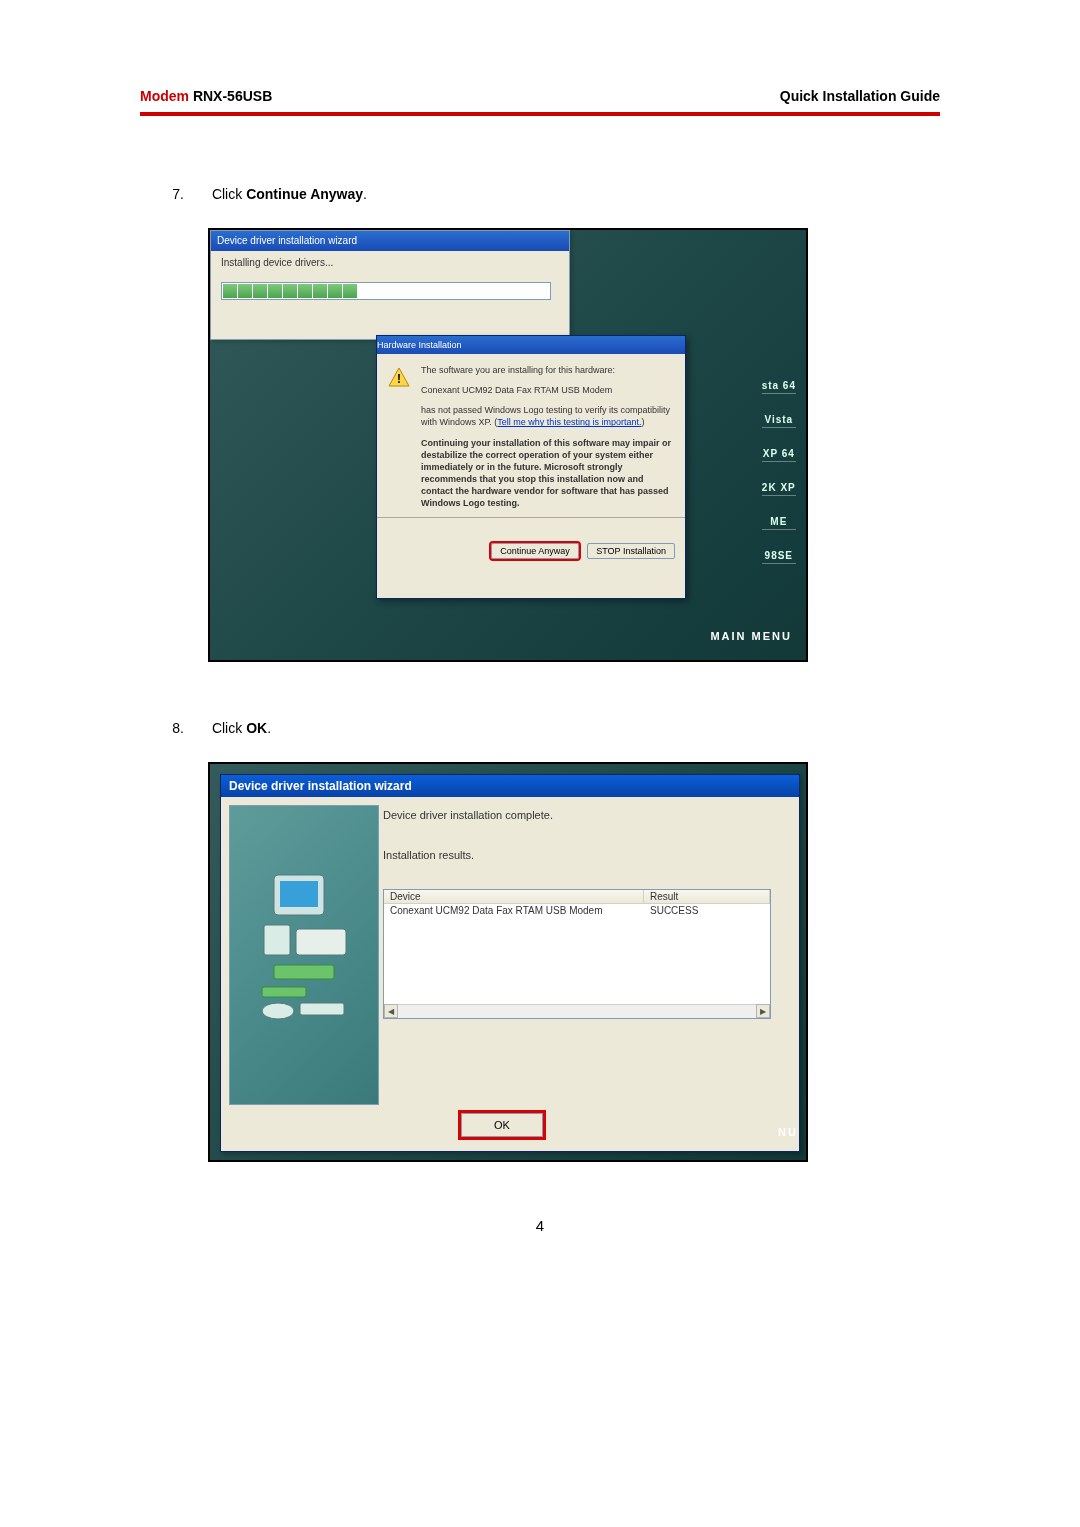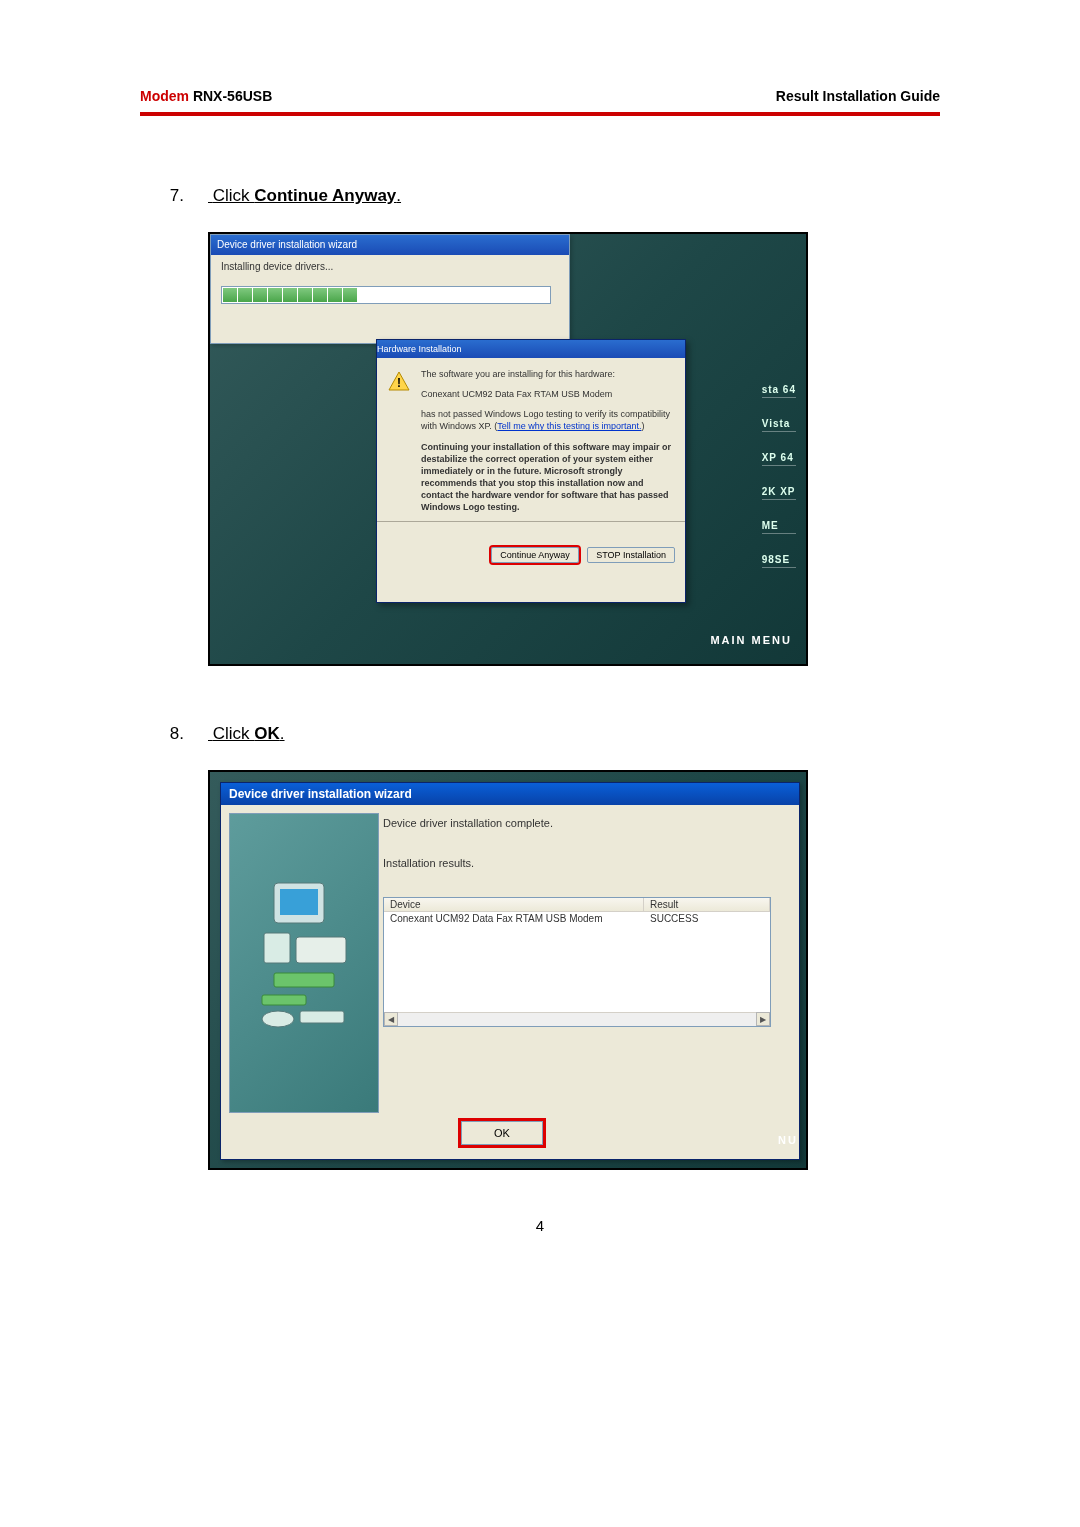--- a/index.html
+++ b/index.html
@@ -21,21 +21,21 @@
     justify-content: space-between;
     font-size: 14px;
     font-weight: bold;
     padding-bottom: 6px;
   }
   .header-left .red { color: #c00; font-weight: bold; }
   .header-left { color: #000; }
   .header-right { color: #000; }
   .header-rule { height: 4px; background: #c00; margin-top: 2px; }
 
-  .step { margin-top: 70px; font-size: 17px; text-decoration: underline; }
+  .step { margin-top: 70px; font-size: 14px; }
   .step .num { display:inline-block; width: 44px; text-align:right; margin-right: 24px;}
   .step .bold { font-weight: bold; }
 
   .shot-wrap {
     margin-top: 26px;
     margin-left: 68px;
     border: 2px solid #000;
     width: 600px;
     position: relative;
     background: #8b5cf6;
@@ -91,21 +91,21 @@
   .winxp-btn {
     display:inline-block; background:#ece9d8; border:1px solid #7f9db9;
     font-size:9px; padding:2px 8px; margin-left:4px; color:#000;
     border-radius:2px;
   }
   .winxp-btn.highlight { outline:2px solid #d00; outline-offset:0; }
 
   .side-labels {
     position:absolute; right:10px; top:150px; font-size:10px; color:#dfe; font-weight:bold; letter-spacing:1px;
   }
-  .side-labels div { margin-bottom:20px; border-bottom:1px solid rgba(255,255,255,.35); padding-bottom:2px;}
+  .side-labels div { margin-bottom:20px; border-bottom:1px solid rgba(255,255,255,.35); padding-bottom:2px;text-align:center;}
   .main-menu {
     position:absolute; right:14px; bottom:18px; color:#fff; font-size:11px; font-weight:bold; letter-spacing:2px;
   }
 
   
   .shot2 { height: 400px; }
   .wiz2 {
     position:absolute; left:10px; top:10px; width:580px; height:378px;
     background:#ece9d8; border:1px solid #0a246a;
     box-shadow: 2px 2px 4px rgba(0,0,0,.25);
@@ -155,21 +155,21 @@
 </head>
 <body>
 
 <div class="page">
 
   <div class="header-row">
     <div class="header-left">
       <span class="red">Modem</span>
       <span>RNX-56USB</span>
     </div>
-    <div class="header-right">Result  Installation  Guide</div>
+    <div class="header-right">Quick  Installation  Guide</div>
   </div>
   <div class="header-rule"></div>
 
   <div class="step">
     <span class="num">7.</span>
     <span>Click </span><span class="bold">Continue Anyway</span><span>.</span>
   </div>
 
   <div class="shot-wrap shot1">
     <div class="bg-dark"></div>

